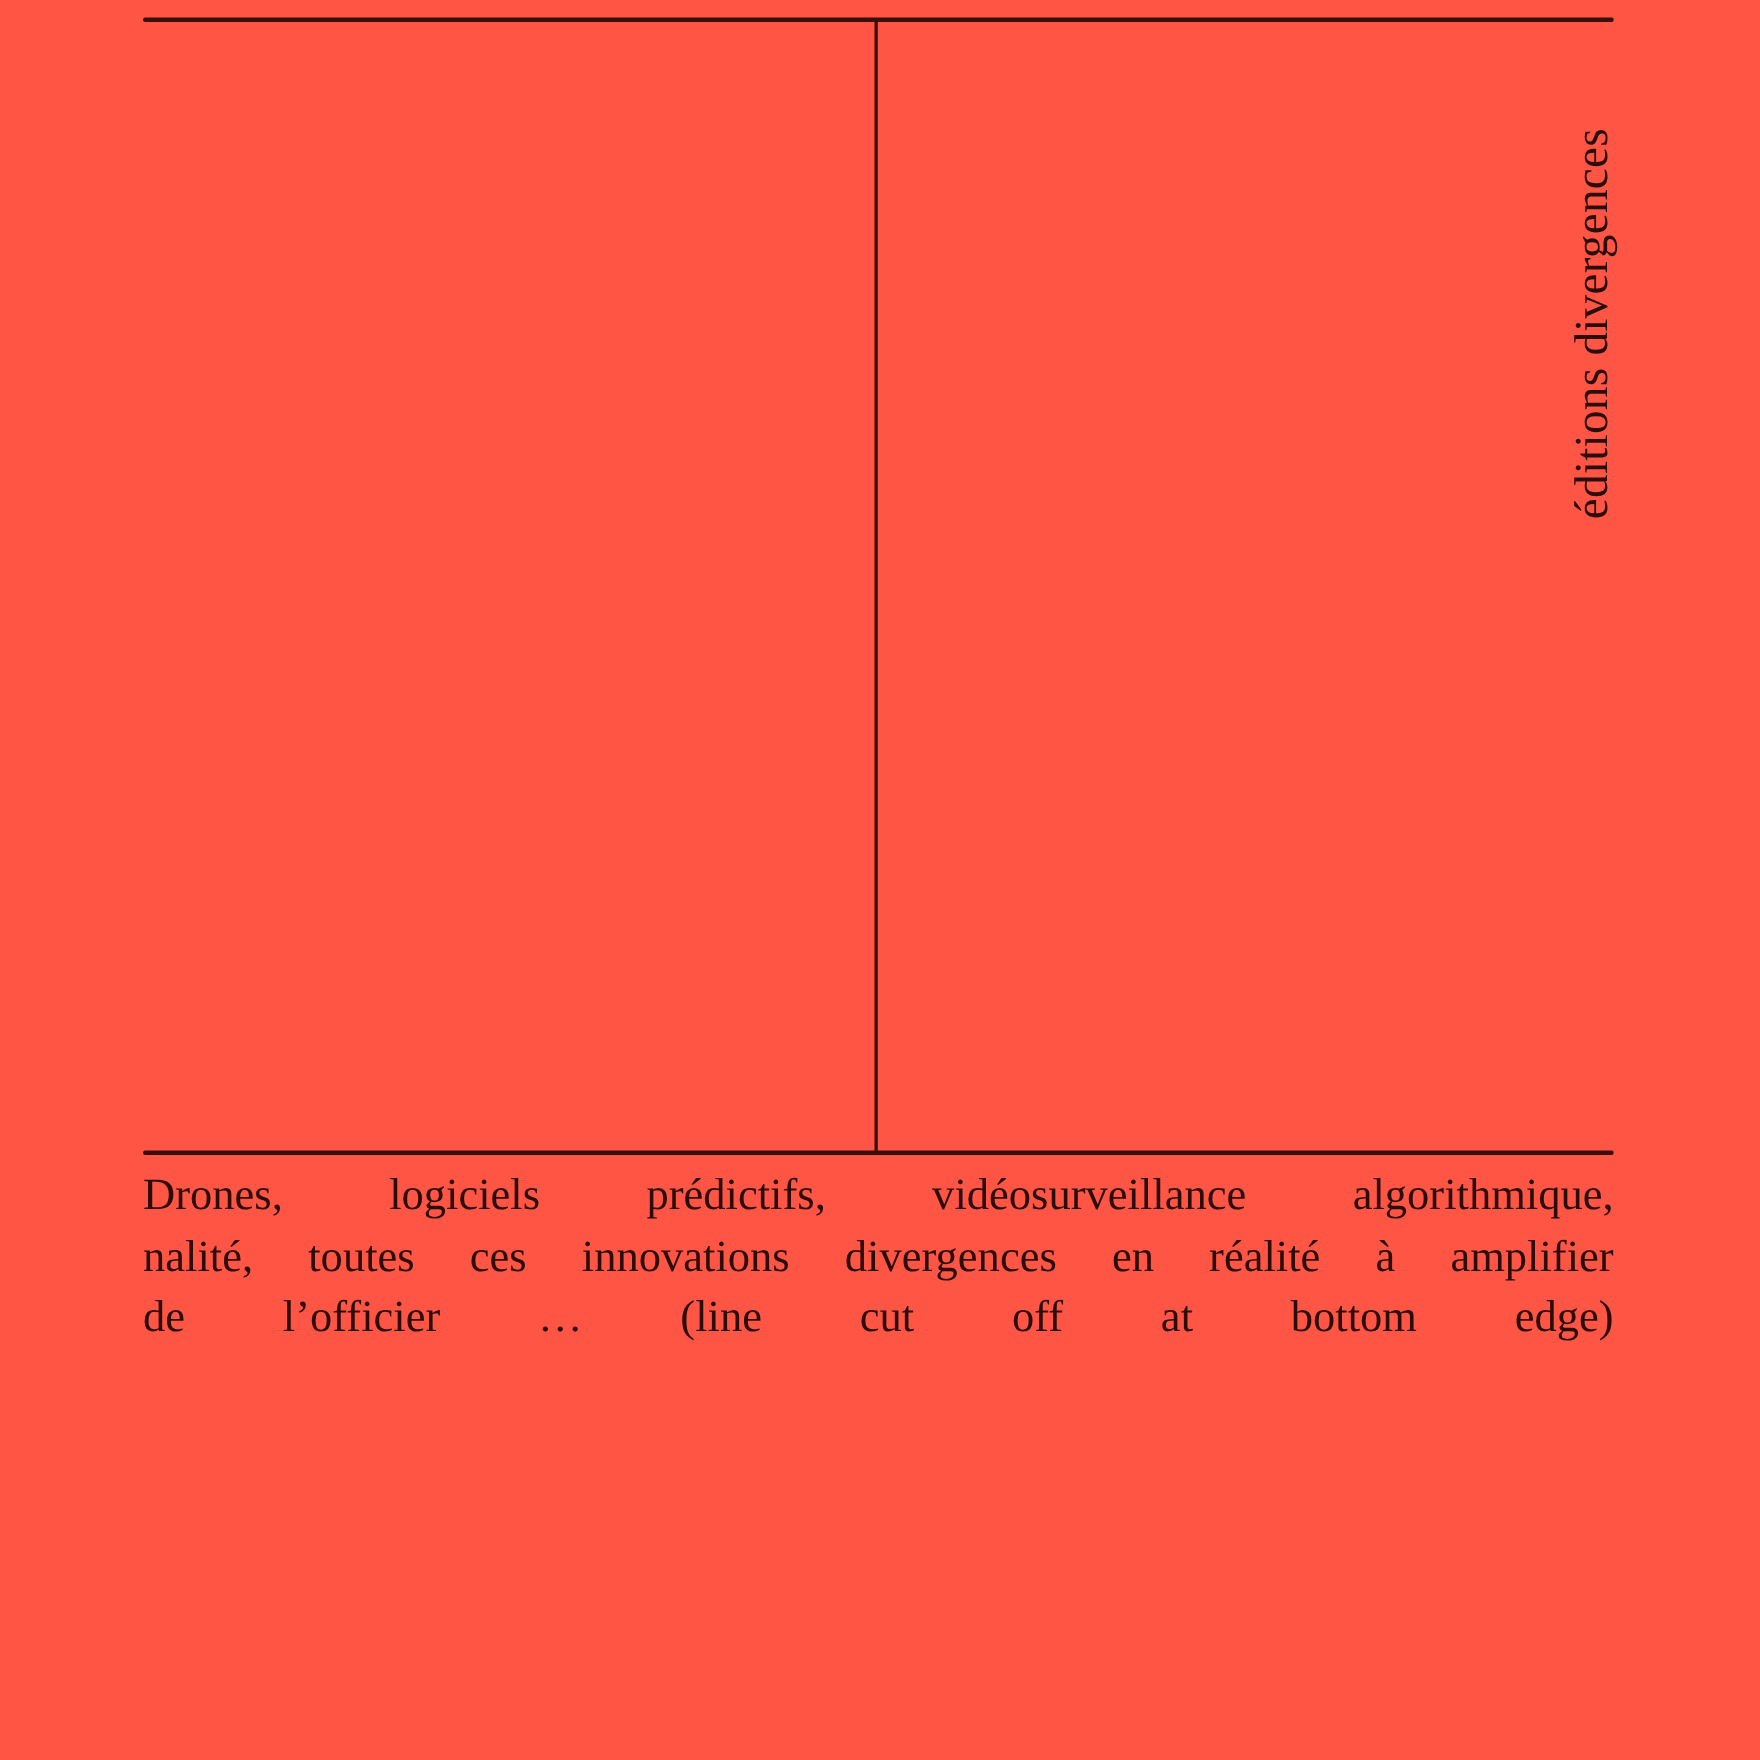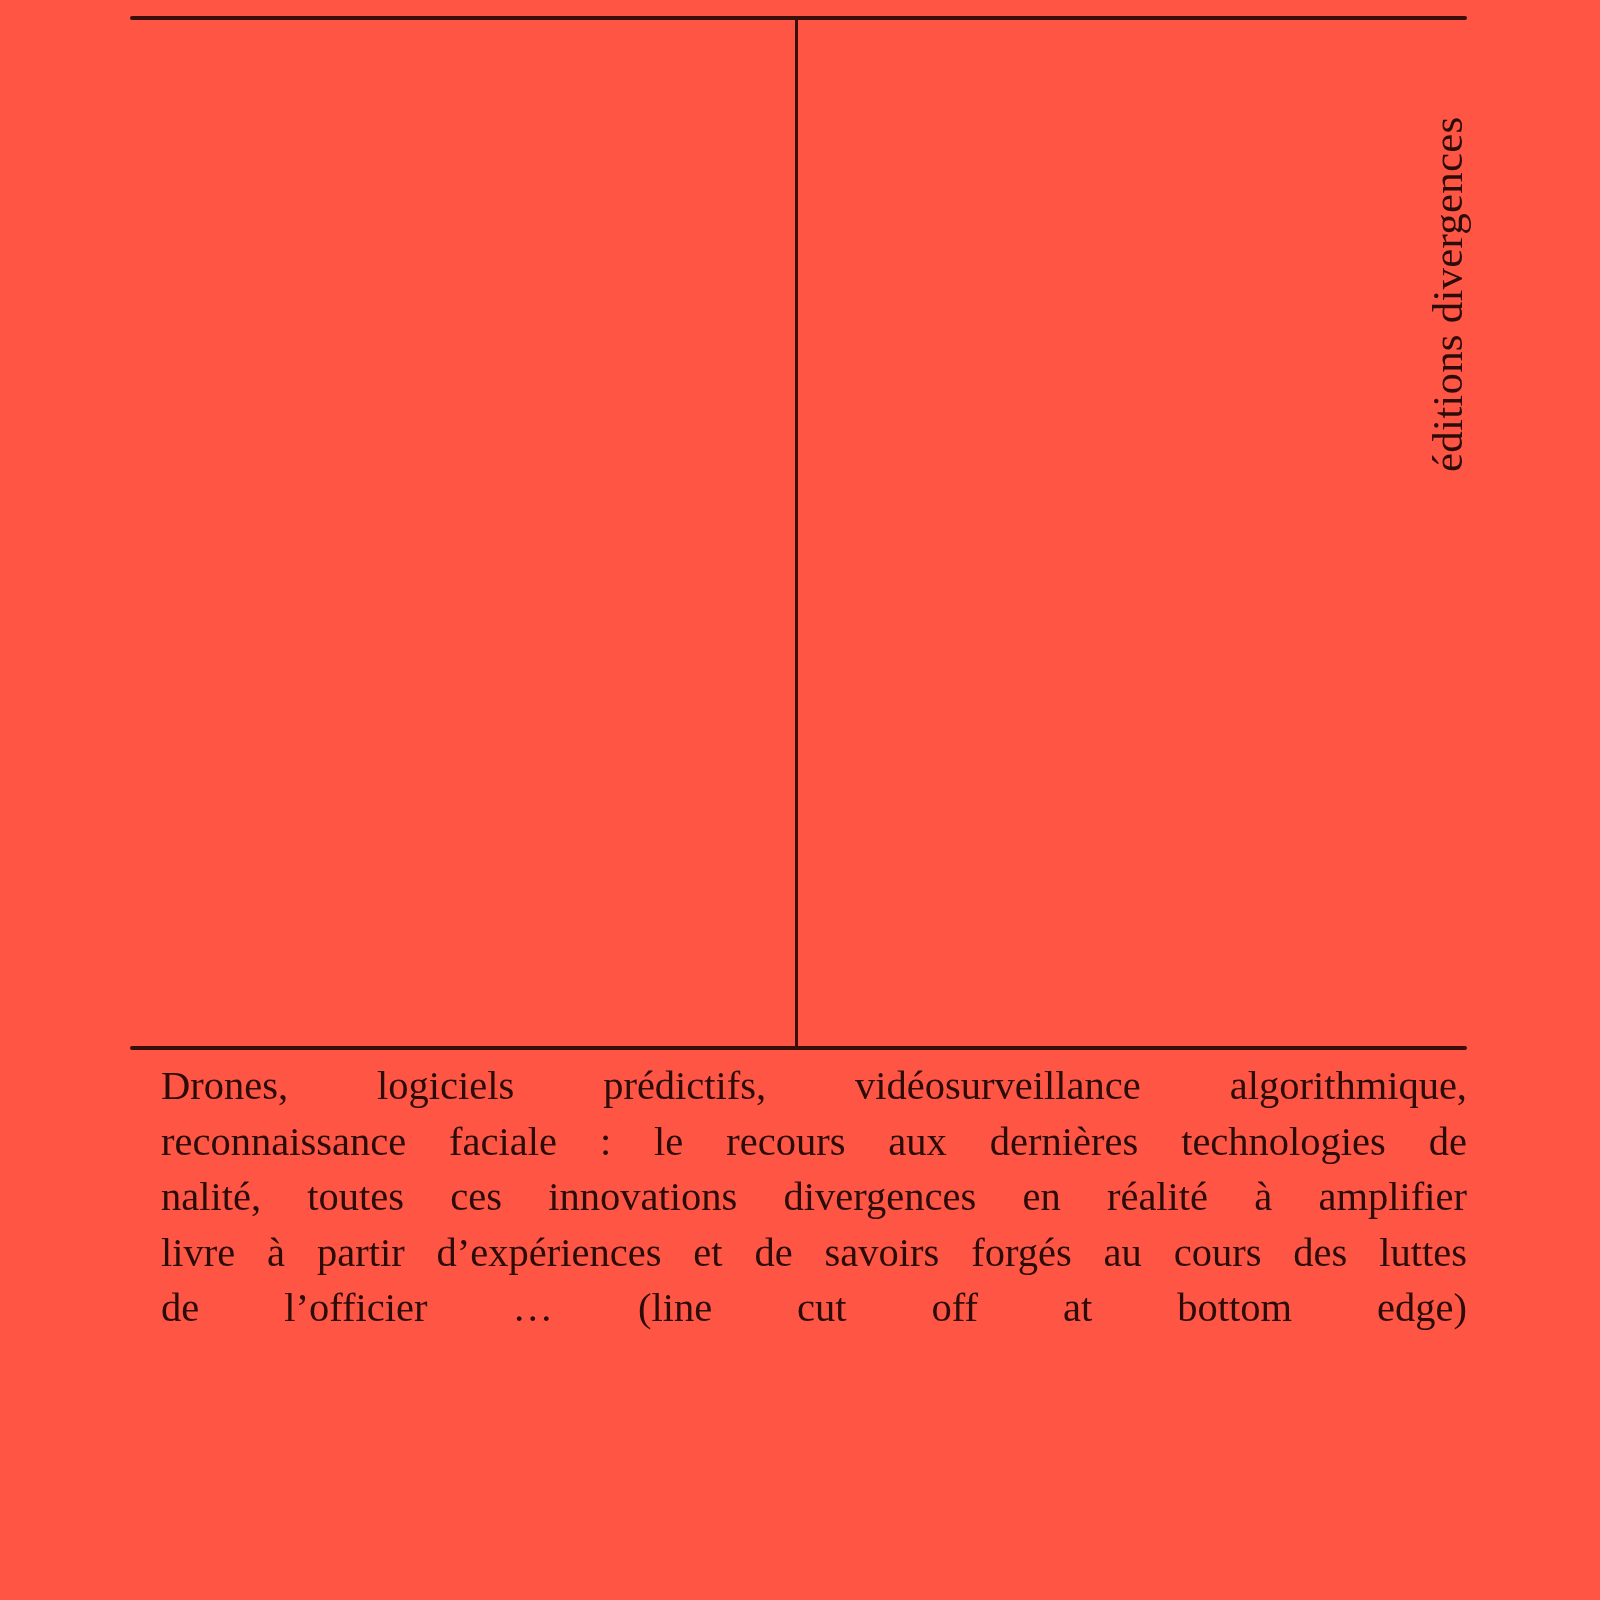--- a/index.html
+++ b/index.html
@@ -69,37 +69,34 @@
     .blurb .line {
       display: block;
       text-align: justify;
       text-align-last: justify;
       white-space: nowrap;
       height: 55.5px;
       overflow: visible;
     }
     .blurb .line.fit {
       white-space: normal;
-      margin-left: 31px;
     }
   </style>
 </head>
 <body>
 
 <div class="page">
 
   <div class="rule-h rule-top"></div>
   <div class="rule-v"></div>
   <div class="rule-h rule-bottom"></div>
 
   <div class="publisher">
     <span>éditions divergences</span>
   </div>
 
   <div class="blurb">
     <span class="line fit">Drones, logiciels prédictifs, vidéosurveillance algorithmique,</span>
-    <span class="line fit">reconnaissance faciale : le recours aux dernières technologies de</span>
     <span class="line fit">nalité, toutes ces innovations divergences en réalité à amplifier</span>
-    <span class="line fit">livre à partir d’expériences et de savoirs forgés au cours des luttes</span>
     <span class="line fit">de l’officier … (line cut off at bottom edge)</span>
   </div>
 
 </div>
 
 </body></html>

